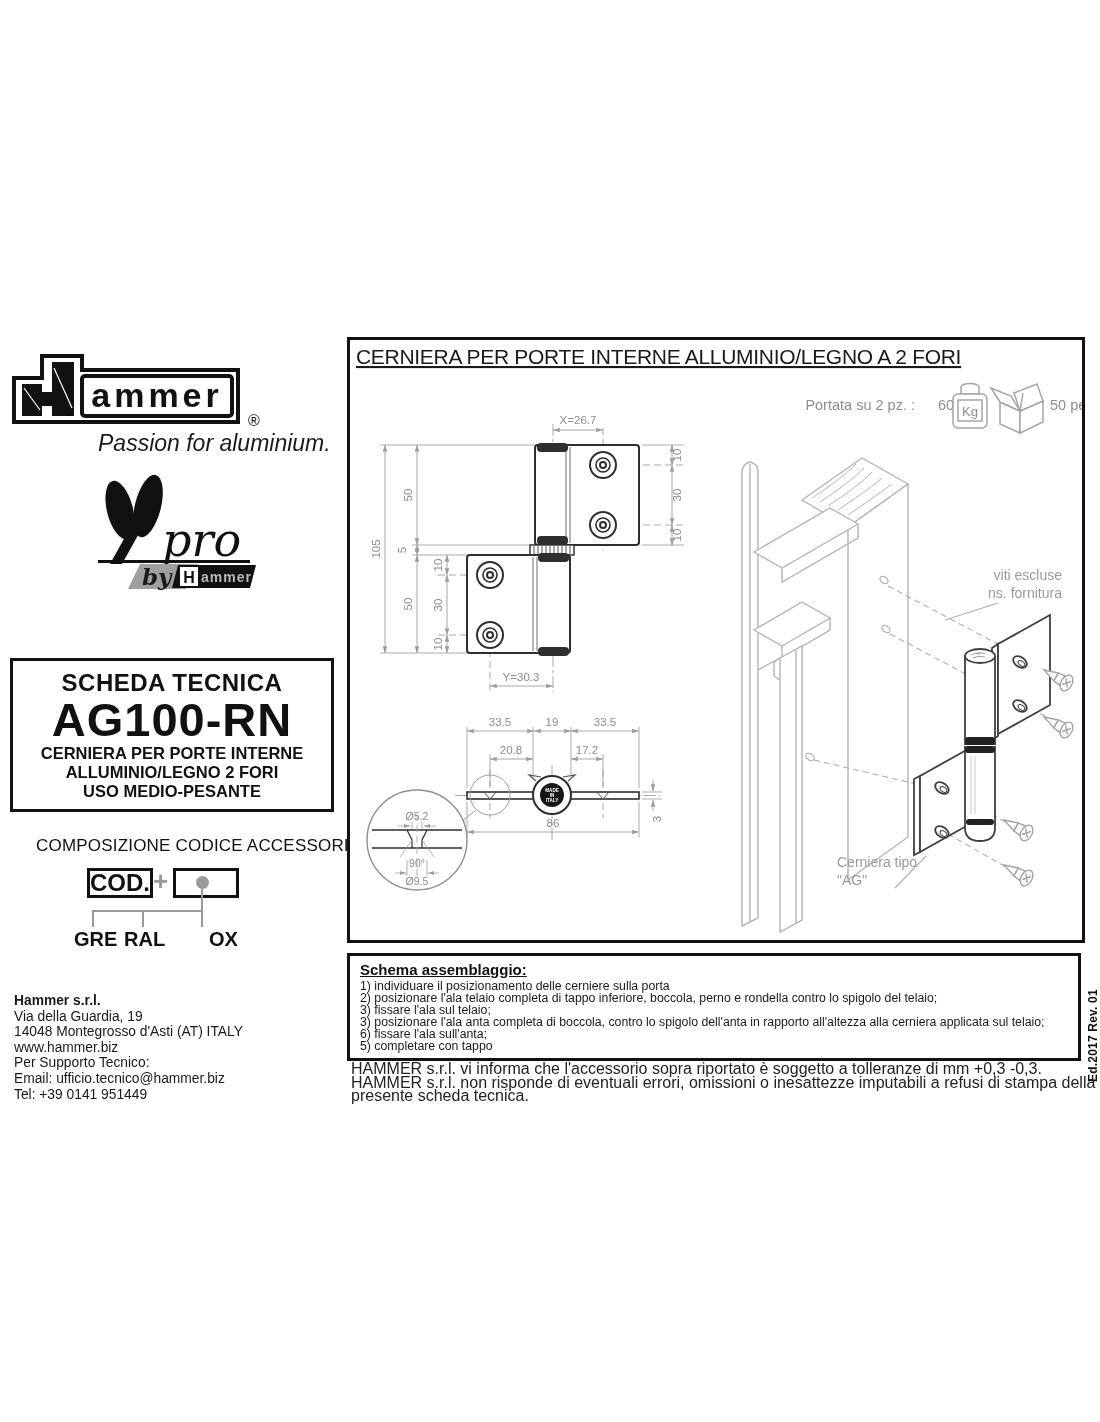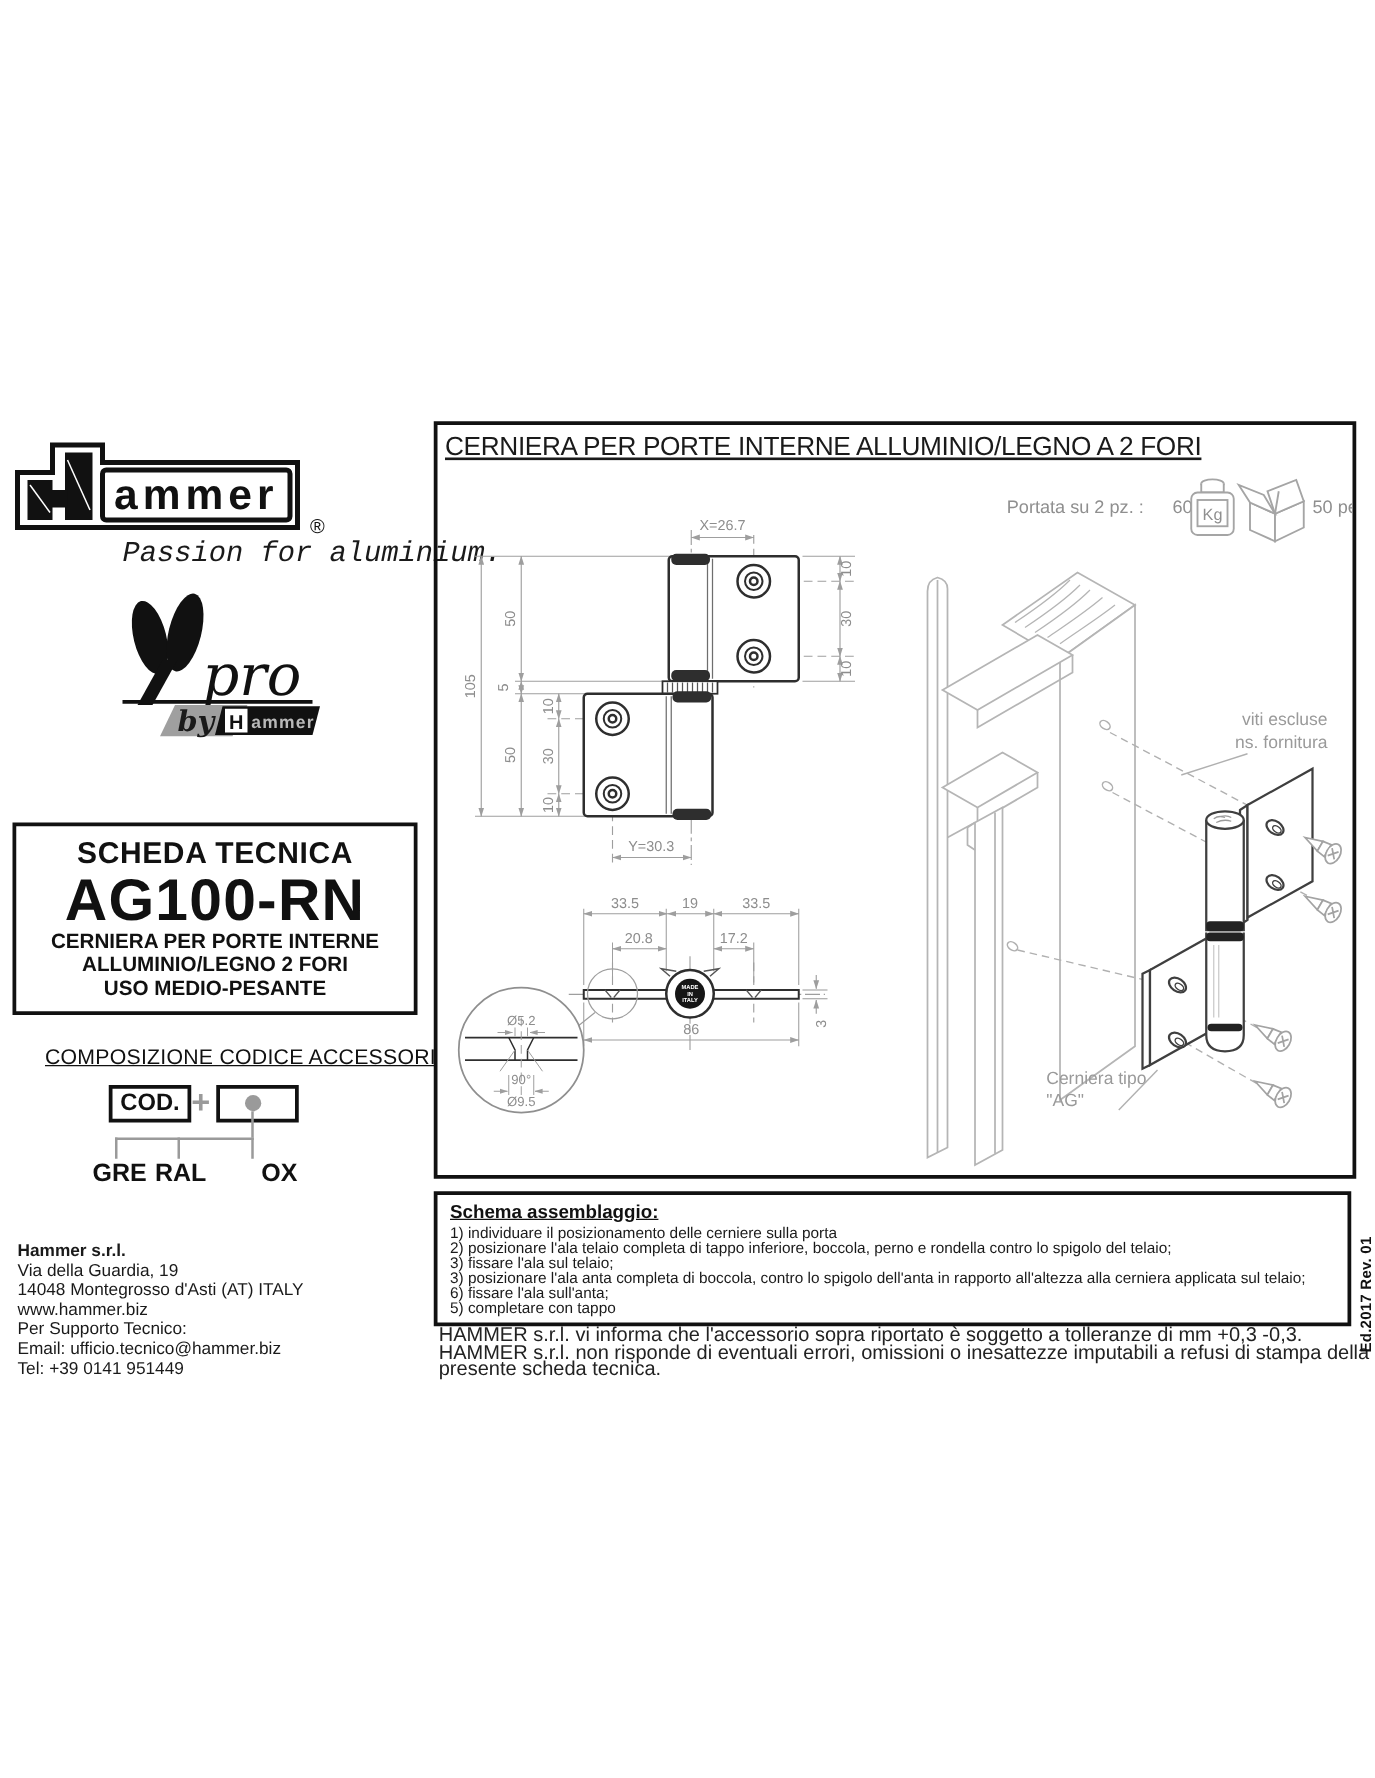--- a/index.html
+++ b/index.html
@@ -1,29 +1,29 @@
 <!DOCTYPE html>
 <html><head>
 <meta charset="utf-8">
 <style>
   html,body{margin:0;padding:0;background:#fff;}
   .page{position:relative;width:1100px;height:1422px;background:#fff;
         font-family:"Liberation Sans",sans-serif;color:#111;overflow:hidden;}
   .abs{position:absolute;}
 
   
-  .tagline{left:98px;top:430px;font-size:23px;font-style:italic;color:#1a1a1a;font-family:Liberation Mono, monospace;}
+  .tagline{left:98px;top:430px;font-size:23px;font-style:italic;color:#1a1a1a;}
   .sheetbox{left:10px;top:658px;width:318px;height:148px;border:3px solid #111;
             text-align:center;display:flex;flex-direction:column;justify-content:center;}
   .sheetbox .h1{font-size:24px;font-weight:bold;letter-spacing:.5px;line-height:26px;}
   .sheetbox .code{font-size:47px;font-weight:bold;line-height:48px;letter-spacing:1px;}
   .sheetbox .d{font-size:16.5px;font-weight:bold;line-height:19px;}
-  .comp-title{left:36px;top:836px;font-size:17px;text-decoration:underline;letter-spacing:.2px;}
+  .comp-title{left:36px;top:836px;font-size:17px;letter-spacing:.2px;}
   .codbox{left:87px;top:868px;width:60px;height:24px;border:3px solid #111;text-align:center;
-          font-weight:bold;font-size:19px;line-height:24px;}
+          font-weight:bold;font-size:24px;line-height:24px;}
   .plus{left:153px;top:866px;font-size:26px;font-weight:bold;color:#9a9a9a;}
   .optbox{left:173px;top:868px;width:60px;height:24px;border:3px solid #111;}
   .dot{left:196px;top:876px;width:13px;height:13px;border-radius:50%;background:#9a9a9a;}
   .connector{position:absolute;background:#9a9a9a;}
   .optlabel{font-size:20px;font-weight:bold;top:928px;}
   .addr{left:14px;top:993px;font-size:13.8px;line-height:15.6px;color:#1a1a1a;}
   .addr .b{font-weight:bold;}
 
   
   .mainpanel{left:347px;top:337px;width:732px;height:600px;border:3px solid #111;}

